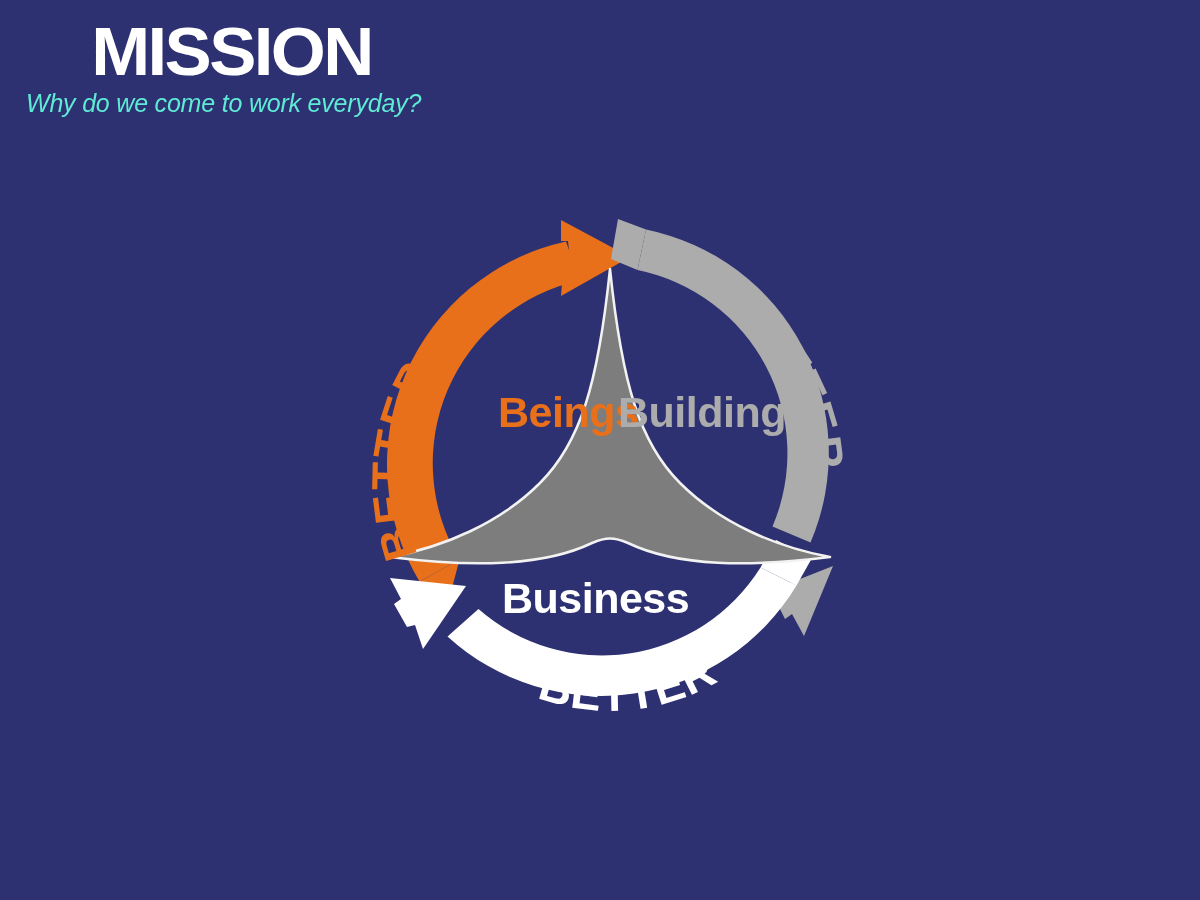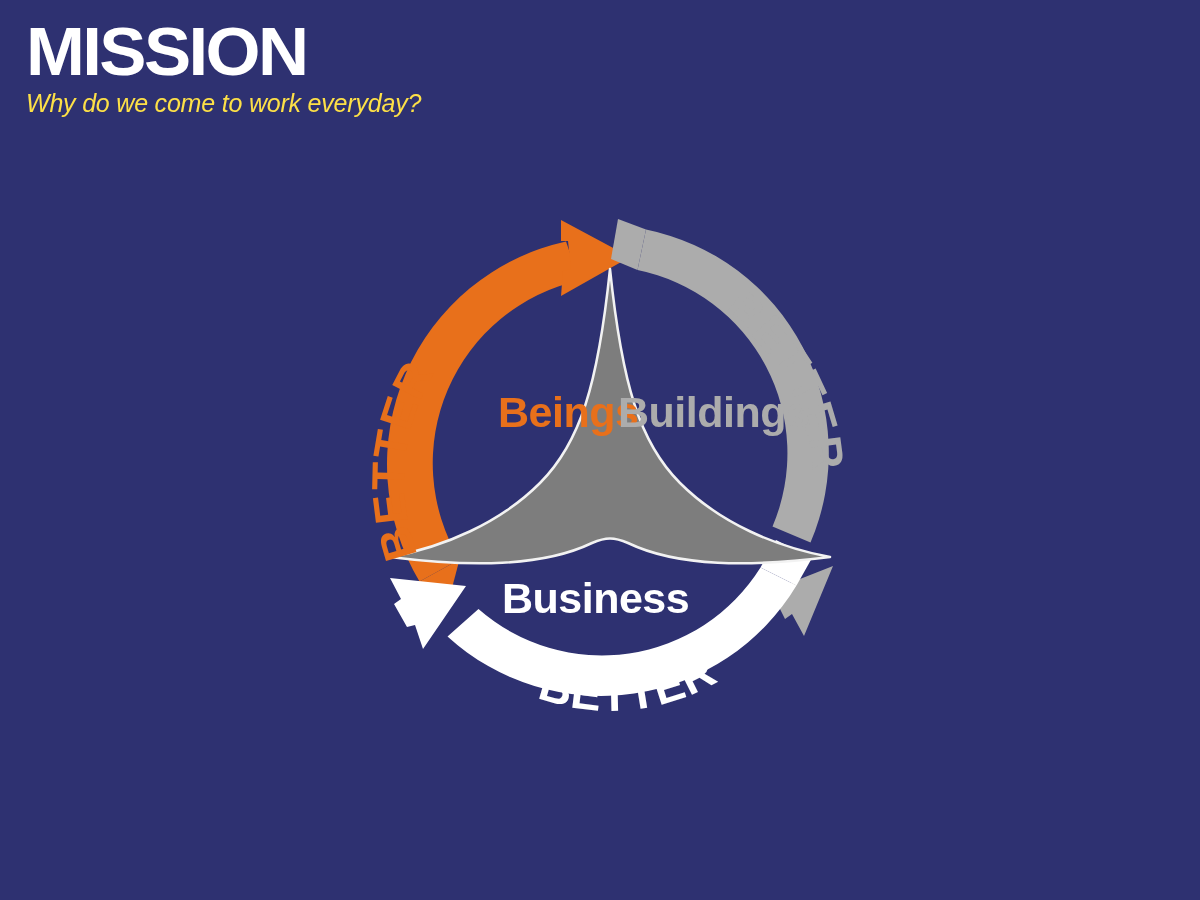--- a/index.html
+++ b/index.html
@@ -16,38 +16,39 @@
   #slide {
     position: relative;
     width: 1200px;
     height: 900px;
     background: #2e3171;
   }
   #header {
     position: absolute;
     left: 26px;
     top: 18px;
+    text-align: center;
   }
   #title {
     font-family: "Liberation Sans", sans-serif;
     font-weight: bold;
     font-size: 68px;
     line-height: 66px;
     letter-spacing: -2.5px;
     color: #ffffff;
     margin: 0;
     transform: scaleX(1.04);
     transform-origin: left center;
   }
   #subtitle {
     font-family: "Liberation Sans", sans-serif;
     font-style: italic;
     font-size: 25px;
     line-height: 30px;
-    color: #fde047;
+    color: #5eead4;
     margin: 4px 0 0 0;
     letter-spacing: -0.2px;
   }
   #diagram-wrap {
     position: absolute;
     left: 330px;
     top: 195px;
     width: 560px;
     height: 560px;
   }

